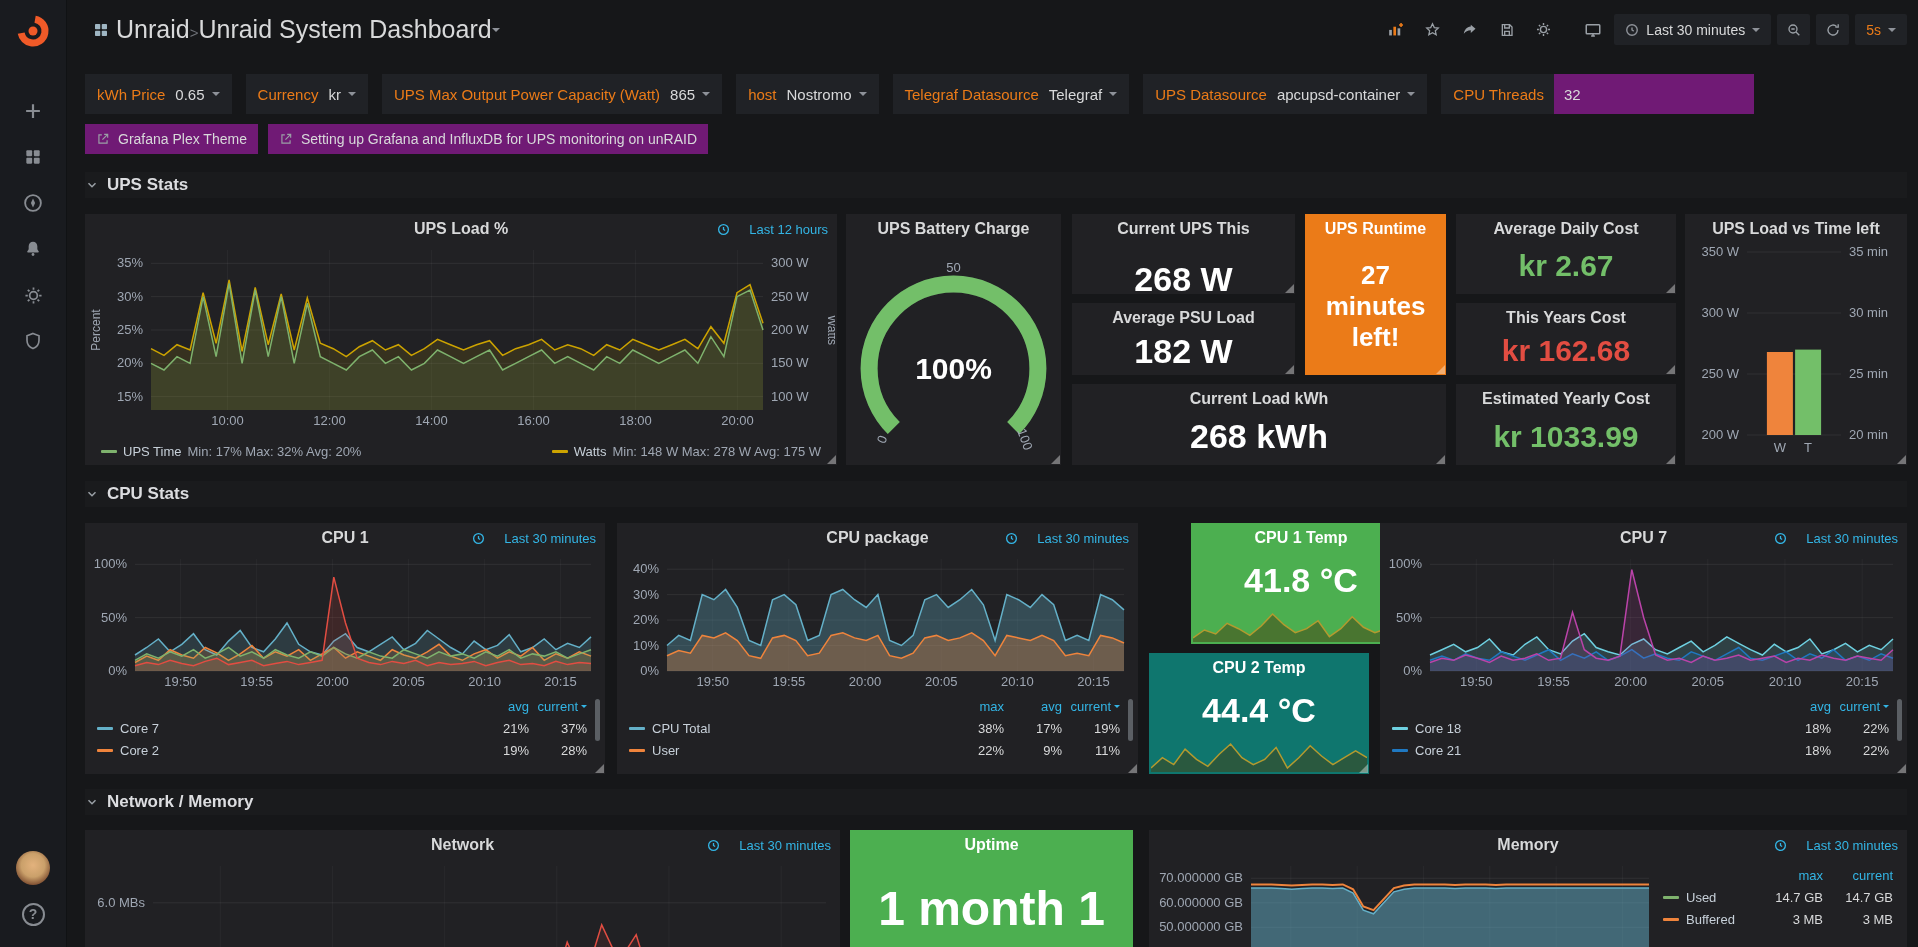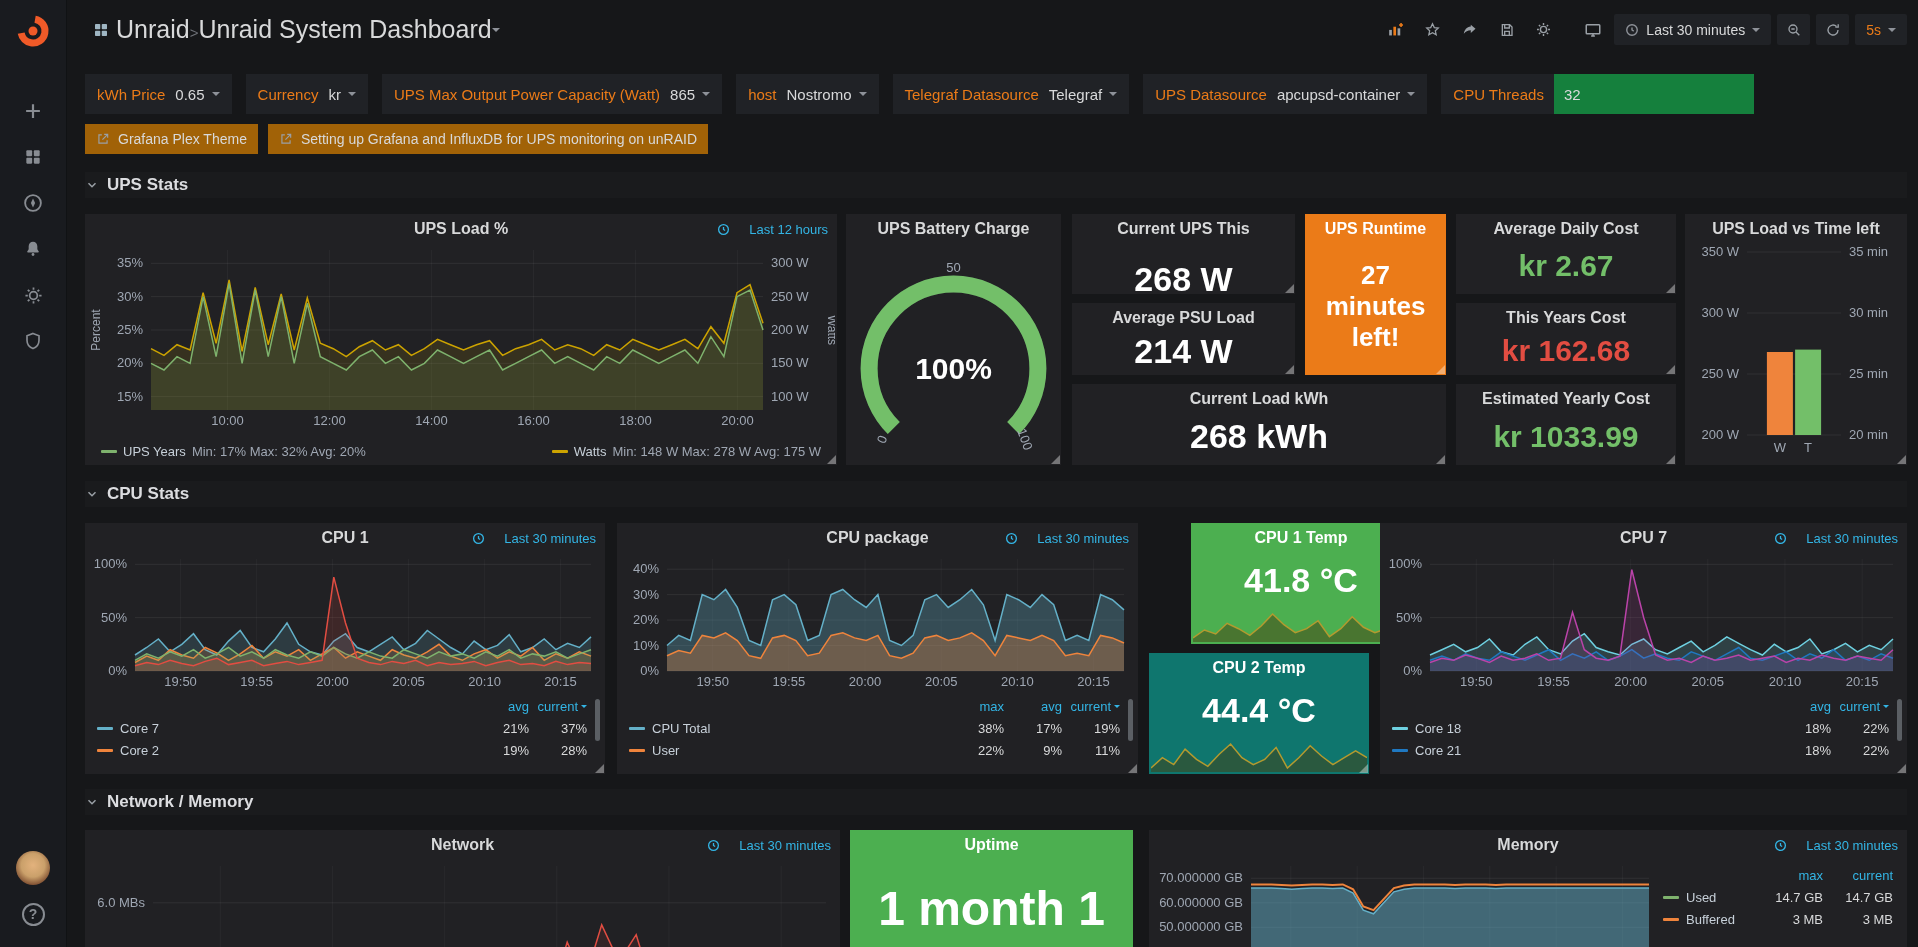--- a/index.html
+++ b/index.html
@@ -42,24 +42,24 @@
     border-radius:2px;font-size:14px;color:#d8d9da;cursor:pointer}
   .nav-btn.sq{width:33px;padding:0;justify-content:center;color:#9aa0a6}
   .nav-btn .clock{color:#8e9299}
 
   
   .vars{position:absolute;left:18px;top:74px;display:flex;gap:14px;align-items:center}
   .var-chip{display:flex;align-items:center;background:#202226;height:40px;padding:0 12px;gap:10px;white-space:nowrap}
   .var-chip.chip-input{padding:0 0 0 12px}
   .var-label{color:#eb7b18;font-size:15px}
   .var-value{color:#d8d9da;font-size:15px;display:flex;align-items:center;gap:7px;cursor:pointer}
-  .var-input{width:200px;height:40px;background:#15803d;border:none;color:#d8d9da;font-size:15px;
+  .var-input{width:200px;height:40px;background:#701a75;border:none;color:#d8d9da;font-size:15px;
     padding:0 10px;font-family:inherit;outline:none}
   .links{position:absolute;left:18px;top:124px;display:flex;gap:10px}
-  .link-chip{display:flex;align-items:center;gap:8px;background:#a16207;height:30px;padding:0 11px;
+  .link-chip{display:flex;align-items:center;gap:8px;background:#701a75;height:30px;padding:0 11px;
     font-size:14px;color:#d8d9da;cursor:pointer;white-space:nowrap}
 
   
   .sec{position:absolute;left:18px;right:11px;height:26px;display:flex;align-items:center;gap:8px;
     color:#dcdde0;font-size:17px;font-weight:bold;cursor:pointer;background:rgba(255,255,255,0.02)}
   .panel{position:absolute;background:#212124}
   .panel::after{content:"";position:absolute;right:1px;bottom:1px;width:0;height:0;
     border-left:9px solid transparent;border-bottom:9px solid rgba(255,255,255,0.38)}
   .panel-colored .p-title{color:#fff}
   .p-title{height:30px;line-height:30px;text-align:center;font-size:16px;font-weight:bold;
@@ -343,21 +343,21 @@
           <text x="741" y="88" fill="#9fa7b3" font-size="12" text-anchor="middle" transform="rotate(90 741 88)">Watts</text>
           <path d="M64.0 106.7 L77.0 113.3 L90.0 102.7 L103.1 108.0 L116.1 50.7 L129.1 101.3 L142.1 38.0 L155.1 109.3 L168.2 45.3 L181.2 102.7 L194.2 52.0 L207.2 108.0 L220.3 56.0 L233.3 101.3 L246.3 106.7 L259.3 114.7 L272.3 104.7 L285.4 98.7 L298.4 108.0 L311.4 102.7 L324.4 113.3 L337.4 106.7 L350.5 97.3 L363.5 102.7 L376.5 108.0 L389.5 102.7 L402.6 98.7 L415.6 113.3 L428.6 106.7 L441.6 102.7 L454.6 97.3 L467.7 108.0 L480.7 102.7 L493.7 106.7 L506.7 113.3 L519.7 102.7 L532.8 108.0 L545.8 97.3 L558.8 102.7 L571.8 108.0 L584.9 102.7 L597.9 97.3 L610.9 106.7 L623.9 84.7 L636.9 101.3 L650.0 50.7 L663.0 42.7 L676.0 81.3 L676 168 L64 168 Z" fill="#cca300" fill-opacity="0.12" stroke="none"></path>
           <path d="M64.0 106.7 L77.0 113.3 L90.0 102.7 L103.1 108.0 L116.1 50.7 L129.1 101.3 L142.1 38.0 L155.1 109.3 L168.2 45.3 L181.2 102.7 L194.2 52.0 L207.2 108.0 L220.3 56.0 L233.3 101.3 L246.3 106.7 L259.3 114.7 L272.3 104.7 L285.4 98.7 L298.4 108.0 L311.4 102.7 L324.4 113.3 L337.4 106.7 L350.5 97.3 L363.5 102.7 L376.5 108.0 L389.5 102.7 L402.6 98.7 L415.6 113.3 L428.6 106.7 L441.6 102.7 L454.6 97.3 L467.7 108.0 L480.7 102.7 L493.7 106.7 L506.7 113.3 L519.7 102.7 L532.8 108.0 L545.8 97.3 L558.8 102.7 L571.8 108.0 L584.9 102.7 L597.9 97.3 L610.9 106.7 L623.9 84.7 L636.9 101.3 L650.0 50.7 L663.0 42.7 L676.0 81.3 " fill="none" stroke="#cca300" stroke-width="1.5"></path>
           <path d="M64.0 121.3 L77.0 128.0 L90.0 114.7 L103.1 121.3 L116.1 54.7 L129.1 114.7 L142.1 41.3 L155.1 121.3 L168.2 48.0 L181.2 114.7 L194.2 54.7 L207.2 121.3 L220.3 61.3 L233.3 114.7 L246.3 121.3 L259.3 128.0 L272.3 114.7 L285.4 108.0 L298.4 121.3 L311.4 114.7 L324.4 128.0 L337.4 121.3 L350.5 108.0 L363.5 114.7 L376.5 121.3 L389.5 114.7 L402.6 108.0 L415.6 128.0 L428.6 121.3 L441.6 114.7 L454.6 108.0 L467.7 121.3 L480.7 114.7 L493.7 121.3 L506.7 128.0 L519.7 114.7 L532.8 121.3 L545.8 108.0 L558.8 114.7 L571.8 121.3 L584.9 114.7 L597.9 108.0 L610.9 121.3 L623.9 94.7 L636.9 114.7 L650.0 54.7 L663.0 48.0 L676.0 88.0 L676 168 L64 168 Z" fill="#7eb26d" fill-opacity="0.12" stroke="none"></path>
           <path d="M64.0 121.3 L77.0 128.0 L90.0 114.7 L103.1 121.3 L116.1 54.7 L129.1 114.7 L142.1 41.3 L155.1 121.3 L168.2 48.0 L181.2 114.7 L194.2 54.7 L207.2 121.3 L220.3 61.3 L233.3 114.7 L246.3 121.3 L259.3 128.0 L272.3 114.7 L285.4 108.0 L298.4 121.3 L311.4 114.7 L324.4 128.0 L337.4 121.3 L350.5 108.0 L363.5 114.7 L376.5 121.3 L389.5 114.7 L402.6 108.0 L415.6 128.0 L428.6 121.3 L441.6 114.7 L454.6 108.0 L467.7 121.3 L480.7 114.7 L493.7 121.3 L506.7 128.0 L519.7 114.7 L532.8 121.3 L545.8 108.0 L558.8 114.7 L571.8 121.3 L584.9 114.7 L597.9 108.0 L610.9 121.3 L623.9 94.7 L636.9 114.7 L650.0 54.7 L663.0 48.0 L676.0 88.0 " fill="none" stroke="#7eb26d" stroke-width="1.5"></path>
         </svg>
       </div>
     <div class="ups-legend">
       <span class="leg-item">
           <span class="dash" style="background: rgb(126, 178, 109);"></span>
-          <span class="leg-name">UPS Years</span>
+          <span class="leg-name">UPS Time</span>
           <span class="leg-stats">Min: 17% Max: 32% Avg: 20%</span>
         </span>
       <span class="leg-item">
           <span class="dash" style="background: rgb(204, 163, 0);"></span>
           <span class="leg-name">Watts</span>
           <span class="leg-stats">Min: 148 W Max: 278 W Avg: 175 W</span>
         </span>
     </div>
   </div>
 
@@ -385,21 +385,21 @@
     <div class="stat-wrap v-rt" style="color: rgb(255, 255, 255);">27 minutes left!</div>
   </div>
 
   <div class="panel" style="left:1389px;top:214px;width:220px;height:80px">
     <div class="p-title">Average Daily Cost</div>
     <div class="stat-wrap v-md" style="color: rgb(115, 191, 105);">kr 2.67</div>
   </div>
 
   <div class="panel" style="left:1005px;top:303px;width:223px;height:72px">
     <div class="p-title">Average PSU Load</div>
-    <div class="stat-wrap v-lg" style="color: rgb(255, 255, 255);">214 W</div>
+    <div class="stat-wrap v-lg" style="color: rgb(255, 255, 255);">182 W</div>
   </div>
 
   <div class="panel" style="left:1389px;top:303px;width:220px;height:72px">
     <div class="p-title">This Years Cost</div>
     <div class="stat-wrap v-md" style="color: rgb(226, 77, 66);">kr 162.68</div>
   </div>
 
   <div class="panel" style="left:1005px;top:384px;width:374px;height:81px">
     <div class="p-title">Current Load kWh</div>
     <div class="stat-wrap v-lg" style="color: rgb(255, 255, 255);">268 kWh</div>

